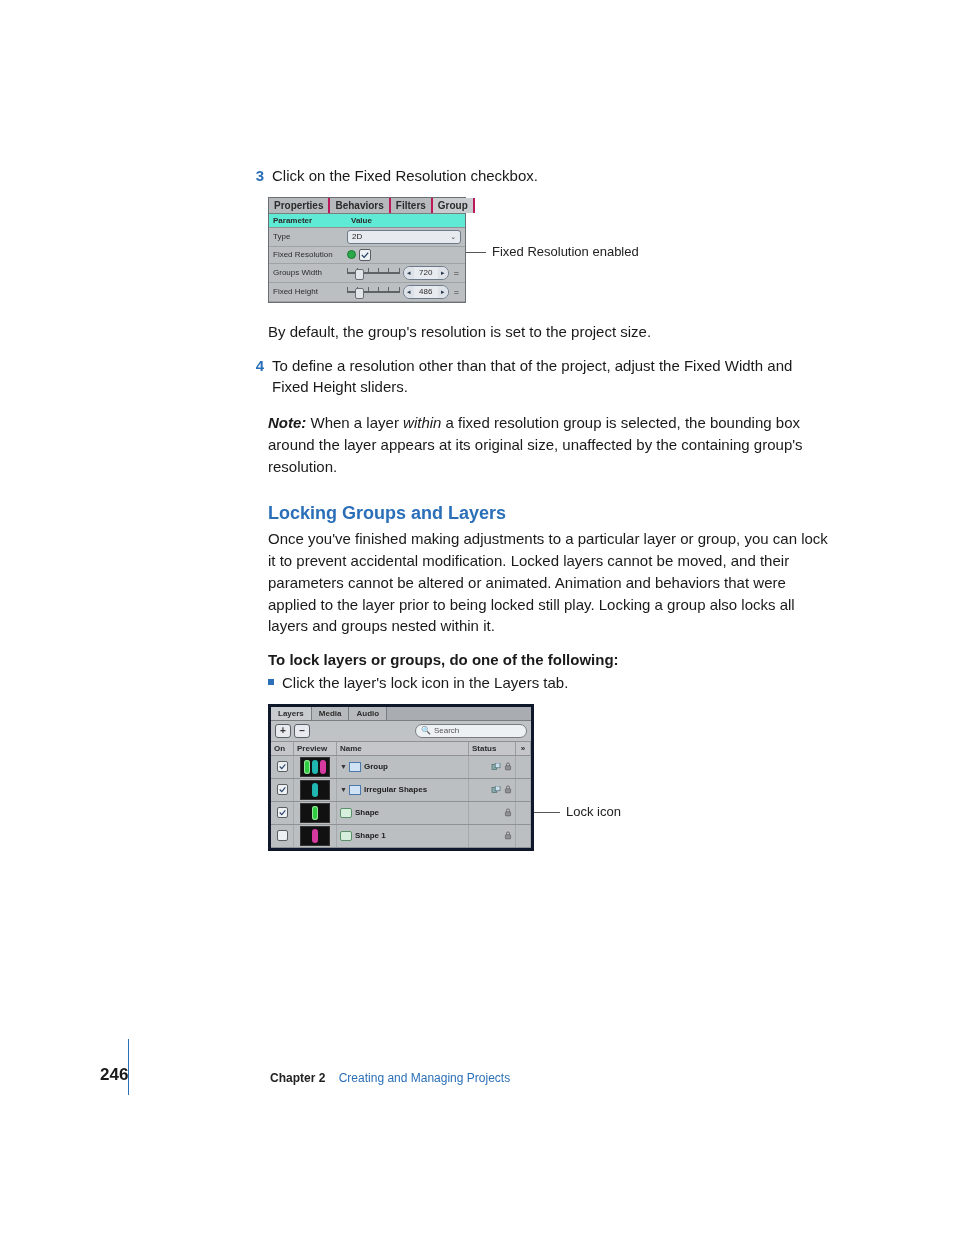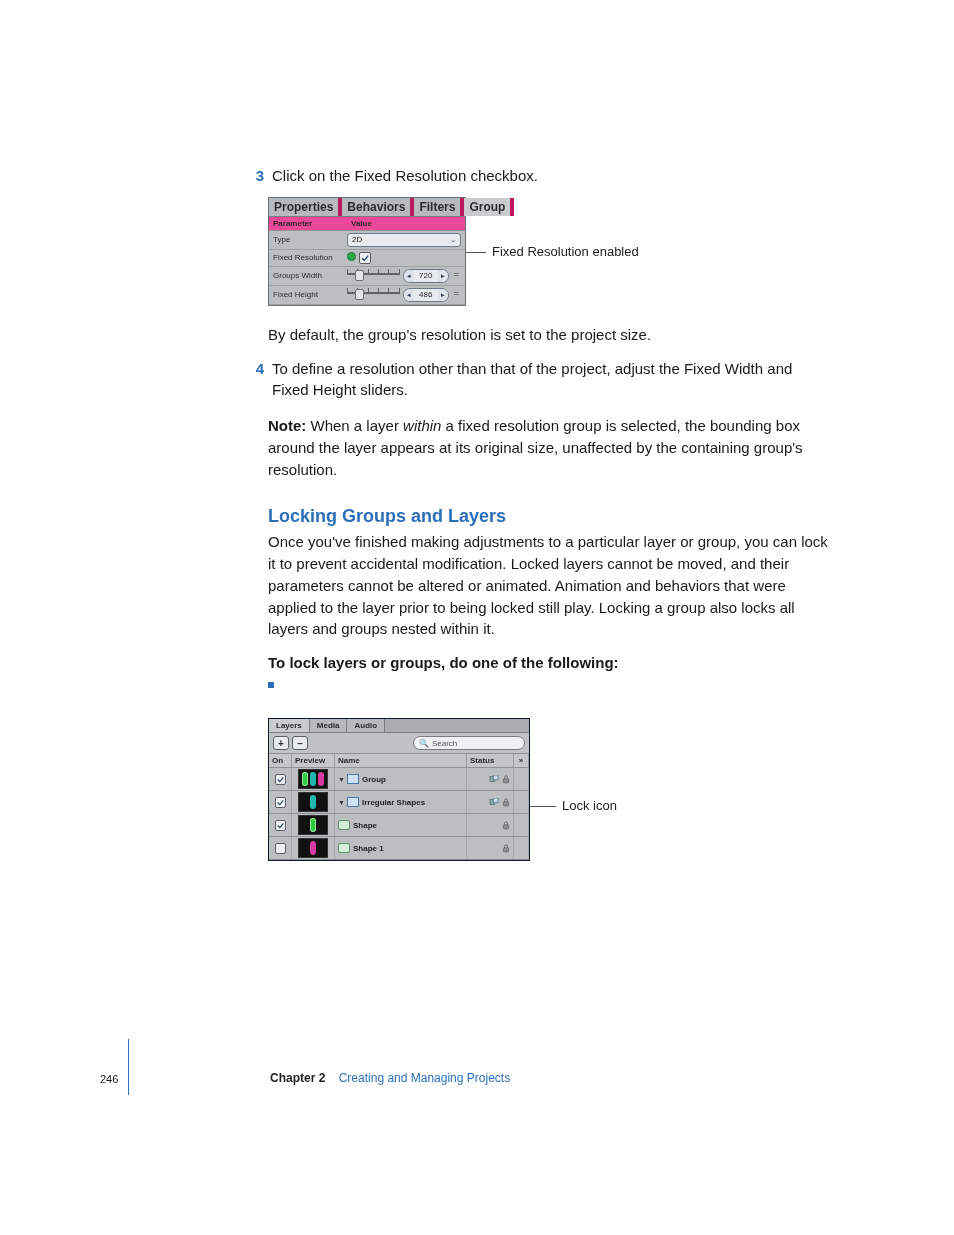--- a/index.html
+++ b/index.html
@@ -35,21 +35,21 @@
     margin-left: -24px;
     margin-right: 8px;
     flex: none;
     line-height: 1.45;
   }
   .step-text, .body-text {
     font-size: 15px;
     line-height: 1.45;
   }
   .body-text { margin-bottom: 12px; }
-  .note-label { font-weight: 700; }
+  .note-label { font-weight: 700; font-style: italic; }
   .within { font-style: italic; }
   .section-heading {
     color: #2a6fb8;
     font-weight: 700;
     font-size: 18px;
     margin-top: 26px;
     margin-bottom: 4px;
   }
   .bold-line { font-weight: 700; font-size: 15px; margin-top: 14px; margin-bottom: 4px; }
   .bullet-row { display: flex; align-items: flex-start; font-size: 15px; line-height: 1.45; }
@@ -65,35 +65,35 @@
     align-items: flex-start;
   }
   .inspector {
     width: 196px;
     border: 1px solid #6b6f74;
     background: #bcbfc2;
     font-family: "Lucida Grande", Arial, sans-serif;
   }
   .insp-tabs { display: flex; background: #a9acb0; border-bottom: 1px solid #7a7d80; }
   .insp-tab {
-    font-size: 12px; padding: 2px 5px;
-    border-right: 4px solid #be185d;
+    font-size: 10px; padding: 2px 5px;
+    border-right: 2px solid #be185d;
     background: #b7babd;
     color: #2b2b2b;
     font-weight: 600;
   }
   .insp-tab.active { background: #c9cccf; }
   .insp-head { display: flex; font-size: 8px; font-weight: 700; color: #2b2b2b;
-    background: #ec4899; border-bottom: 1px solid #8f9194; }
+    background: #5eead4; border-bottom: 1px solid #8f9194; }
   .insp-head .c1 { width: 70px; padding: 2px 4px; }
   .insp-head .c2 { flex: 1; padding: 2px 4px; }
   .insp-row { display: flex; align-items: center; font-size: 8px; color: #2b2b2b;
     border-bottom: 1px solid #a0a3a6; padding: 2px 0; background: #bcbfc2; }
   .insp-row .label { width: 70px; padding: 0 4px; }
-  .insp-row .val { flex: 1; display: flex; align-items: flex-start; gap: 3px; padding-right: 4px; }
+  .insp-row .val { flex: 1; display: flex; align-items: center; gap: 3px; padding-right: 4px; }
   .dd {
     flex: 1; height: 12px; background: #e7eaee; border: 1px solid #6c7a8a;
     border-radius: 3px; display: flex; align-items: center; justify-content: space-between;
     padding: 0 4px; font-size: 8px; color: #222;
   }
   .dd .chev { font-size: 7px; color: #3a4a60; }
   .anim-dot { width: 7px; height: 7px; border-radius: 50%; background: #2aa84a;
     border: 1px solid #1c7a34; flex: none; }
   .cb {
     width: 10px; height: 10px; background: #eef1f4; border: 1px solid #5a5e63;
@@ -126,24 +126,23 @@
   .callout1-text { font-size: 13px; color: #222; margin-left: 6px; margin-top: 47px; }
 
   
   .fig2-wrap {
     margin: 10px 0 0 0;
     display: flex;
     align-items: flex-start;
   }
   .layers {
     width: 260px;
-    border: 1px solid #0f172a;
+    border: 3px solid #0f172a;
     background: #fca5a5;
     font-family: "Lucida Grande", Arial, sans-serif;
-    margin-top: 20px;
   }
   .ly-tabs { display: flex; background: #a9acb0; border-bottom: 1px solid #7a7d80; }
   .ly-tab { font-size: 8px; padding: 2px 7px; border-right: 1px solid #7a7d80;
     background: #b7babd; color: #2b2b2b; font-weight: 600; }
   .ly-tab.active { background: #c9cccf; }
   .ly-toolbar {
     display: flex; align-items: center; padding: 3px 4px;
     background: #c0c3c6; border-bottom: 1px solid #8f9194;
   }
   .sqbtn { width: 14px; height: 12px; background: #e7eaee; border: 1px solid #5a6068;
@@ -202,21 +201,21 @@
   
   .footer {
     position: absolute;
     left: 100px;
     bottom: 150px;
     width: 730px;
     display: flex;
     align-items: flex-end;
     font-size: 12px;
   }
-  .pgnum { font-weight: 400; font-size: 11px; width: 40px; }
+  .pgnum { font-weight: 700; font-size: 17px; width: 40px; }
   .footer-rule {
     border-left: 1px solid #2a6fb8;
     height: 56px;
     position: absolute;
     left: 128px; bottom: 140px;
   }
   .chap { margin-left: 130px; }
   .chap .lbl { font-weight: 700; color: #222; }
   .chap .ttl { color: #2a6fb8; margin-left: 10px; }
 </style>
@@ -333,20 +332,21 @@
       <span> </span>
       <span>a fixed resolution group is selected, the bounding box around the layer appears at its original size, unaffected by the containing group's resolution.</span>
     </div>
 
     <div class="section-heading">Locking Groups and Layers</div>
     <div class="body-text">Once you've finished making adjustments to a particular layer or group, you can lock it to prevent accidental modification. Locked layers cannot be moved, and their parameters cannot be altered or animated. Animation and behaviors that were applied to the layer prior to being locked still play. Locking a group also locks all layers and groups nested within it.</div>
 
     <div class="bold-line">To lock layers or groups, do one of the following:</div>
     <div class="bullet-row">
       <div class="bullet"></div>
+      <div>Click the layer's lock icon in the Layers tab.</div>
     </div>
 
     <div class="fig2-wrap">
       <div class="layers">
         <div class="ly-tabs">
           <div class="ly-tab active">Layers</div>
           <div class="ly-tab">Media</div>
           <div class="ly-tab">Audio</div>
         </div>
         <div class="ly-toolbar">

